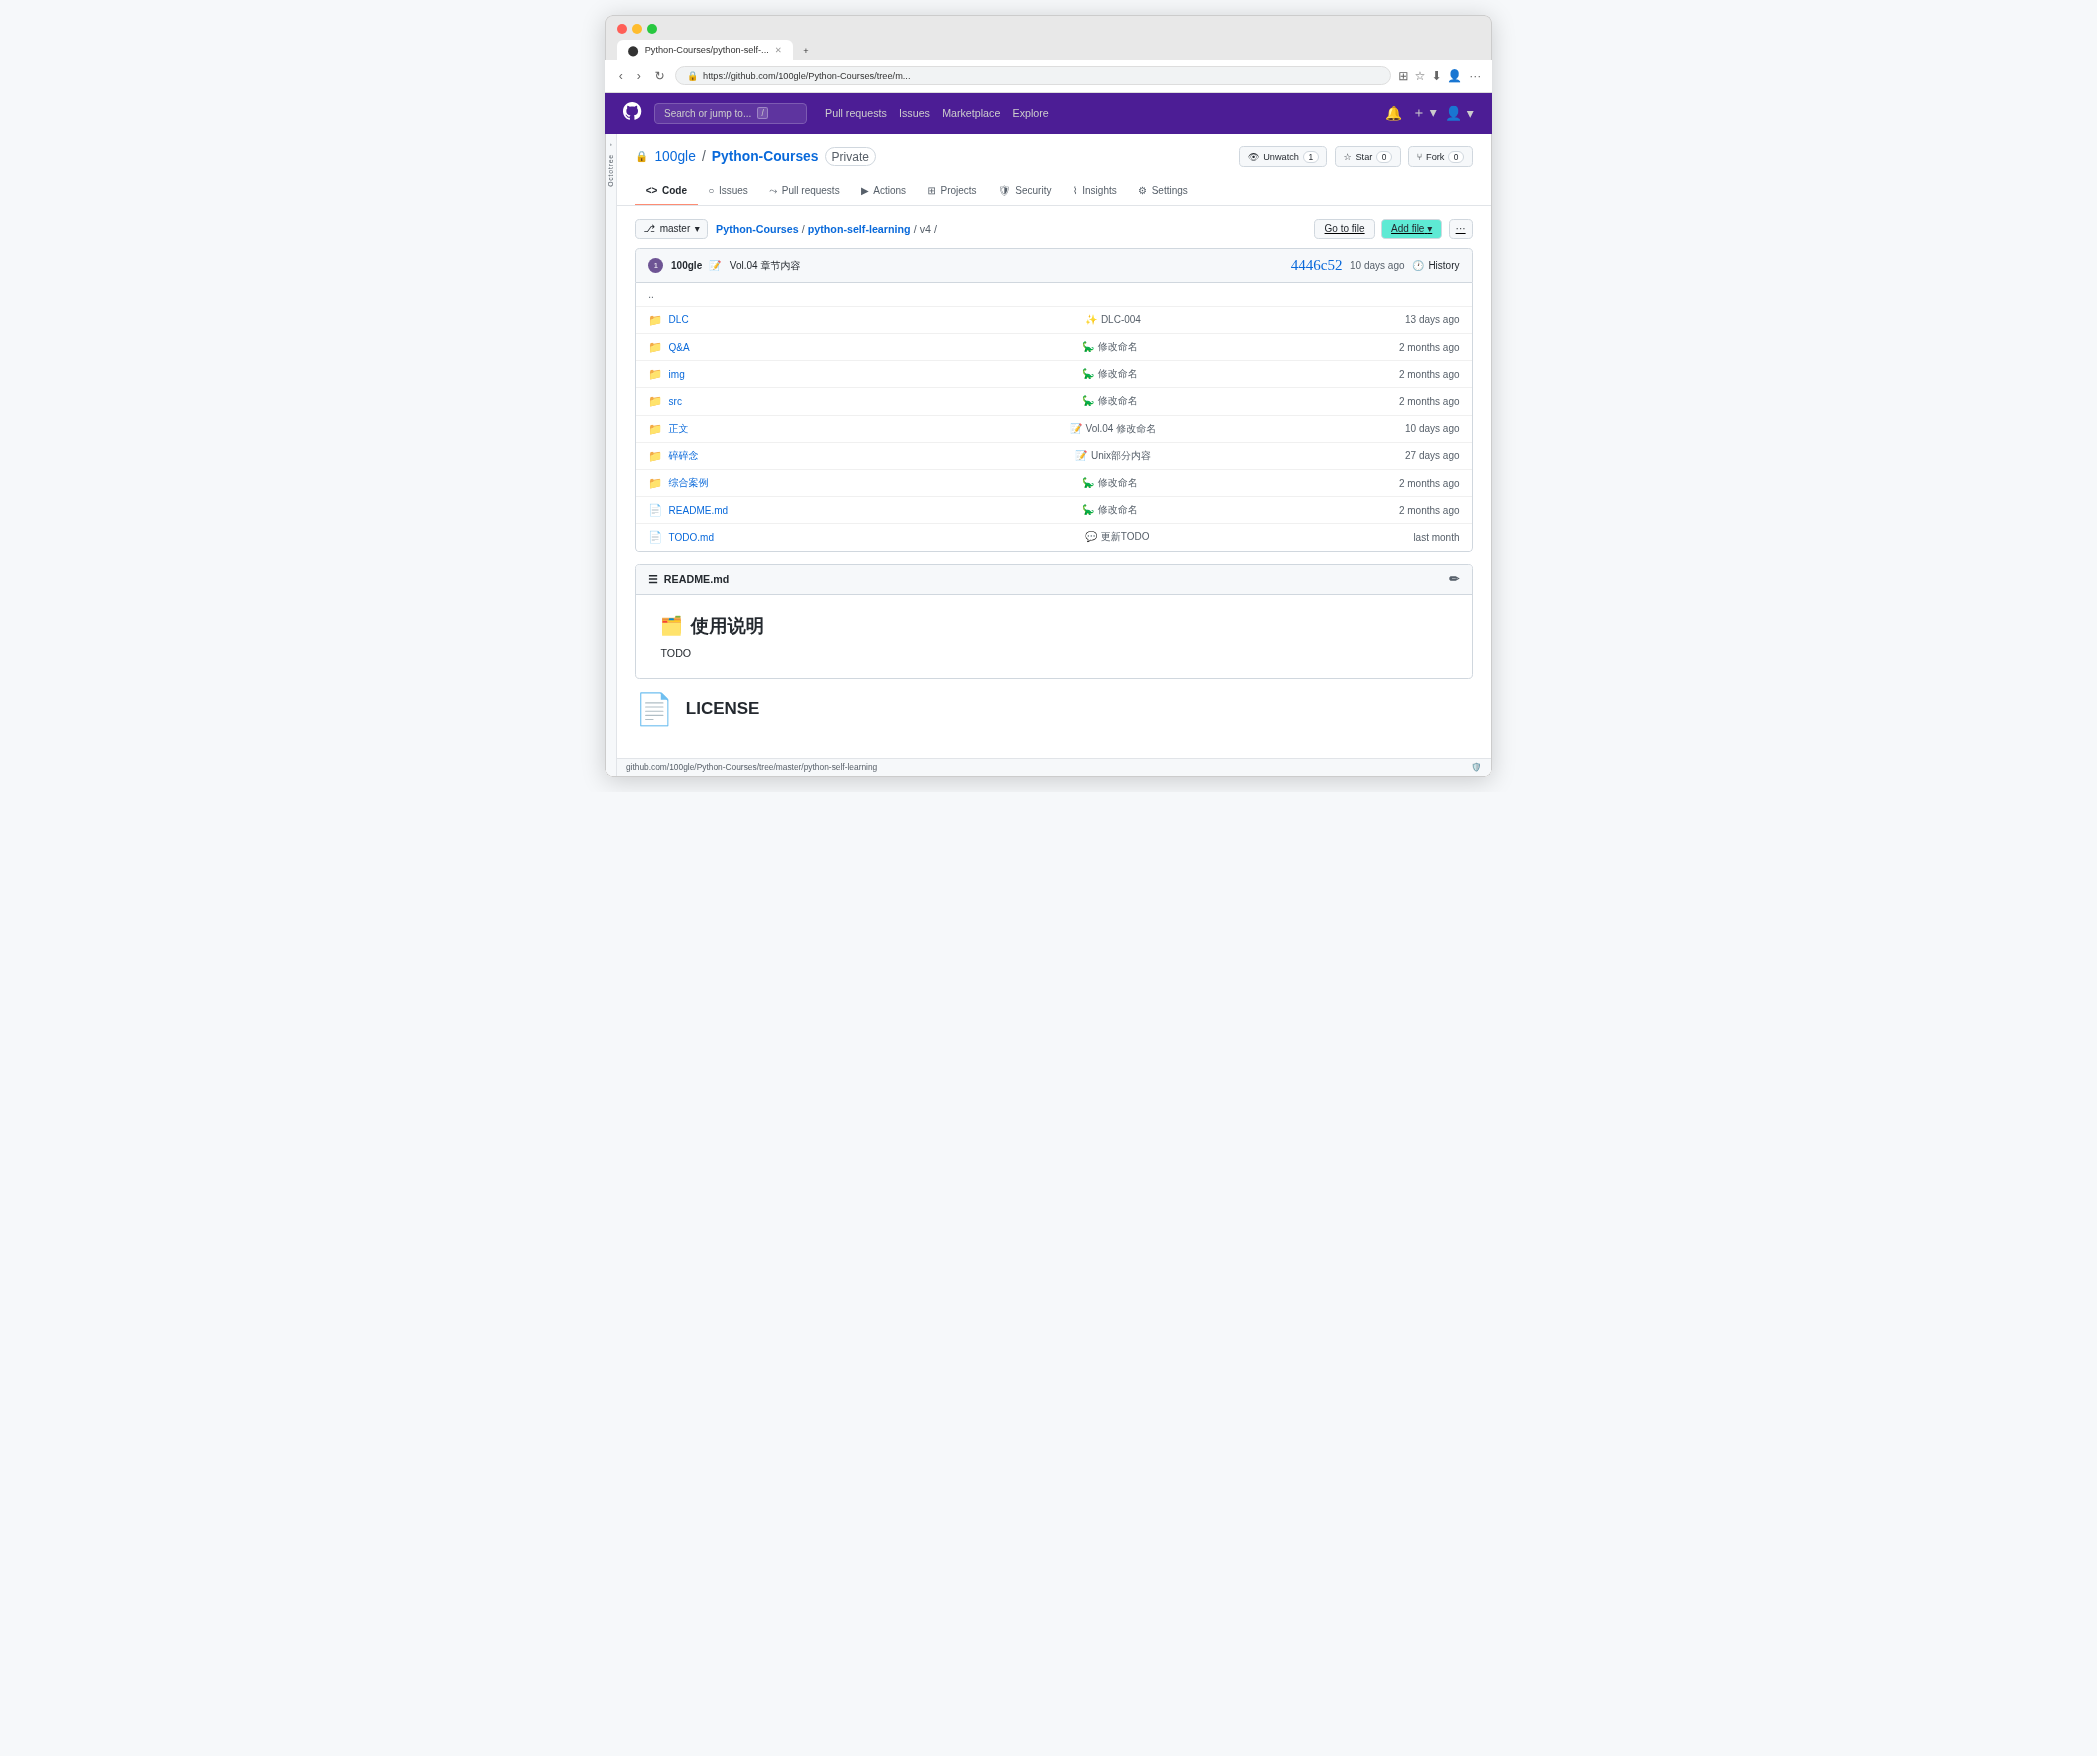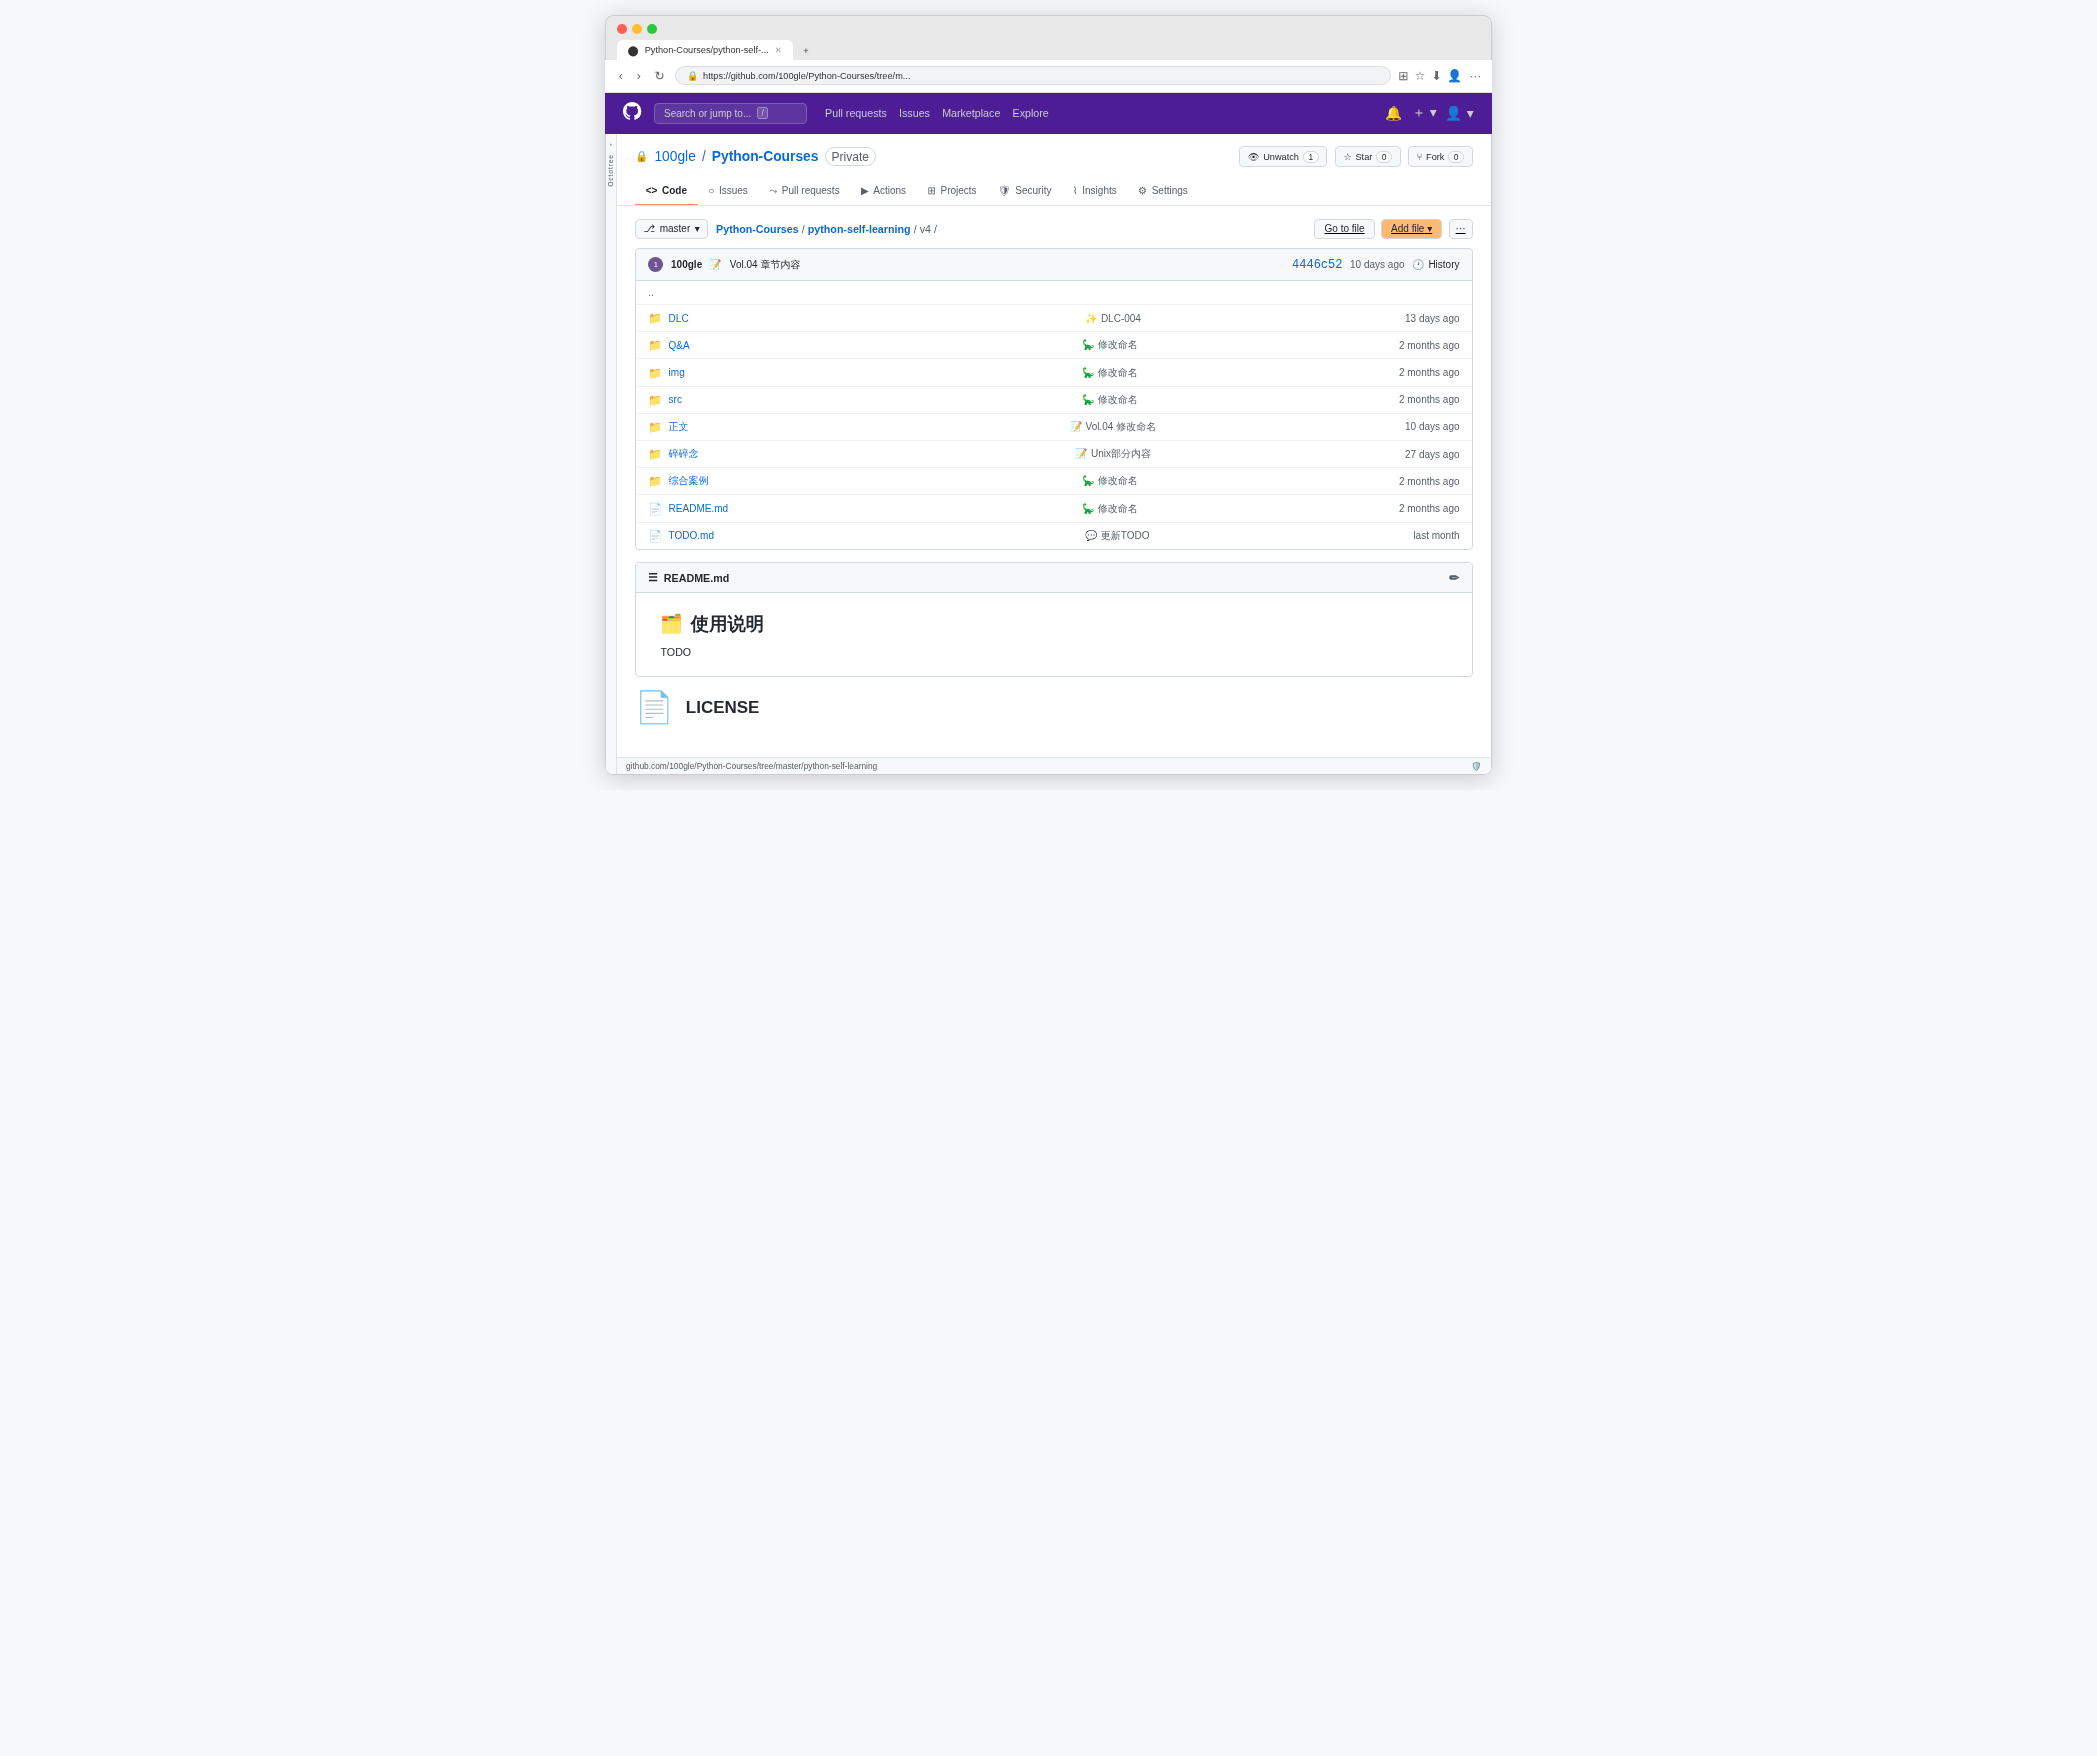--- a/index.html
+++ b/index.html
@@ -144,21 +144,21 @@
     .breadcrumb-link { color: #0969da; text-decoration: none; font-weight: 600; }
     .breadcrumb-sep { color: #57606a; }
     .breadcrumb-current { color: #57606a; }
     .file-tree-actions { margin-left: auto; display: flex; align-items: center; gap: 6.1px; text-decoration: underline; }
     .ft-btn {
       border: 0.8px solid #d0d7de; border-radius: 4.6px;
       padding: 3.8px 9.2px; font-size: 10px; color: #24292f;
       background: #f6f8fa; cursor: pointer;
     }
     .ft-btn-primary {
-      background: #fdba74;
+      background: #5eead4;
     }
     .ft-dots-btn {
       border: 0.8px solid #d0d7de; border-radius: 4.6px;
       padding: 3.8px 6.1px; font-size: 10px; color: #24292f;
       background: #f6f8fa; cursor: pointer;
     }
 
     
     .commit-bar {
       background: #f6f8fa; border: 0.8px solid #d0d7de;
@@ -167,21 +167,21 @@
       display: flex; align-items: center; gap: 7.6px;
       font-size: 10px;
     }
     .commit-avatar {
       width: 15.3px; height: 15.3px; border-radius: 50%;
       background: #6e5494; font-size: 7.6px; color: #fff;
       display: flex; align-items: center; justify-content: center;
     }
     .commit-author { font-weight: 600; color: #24292f; }
     .commit-message { color: #24292f; }
-    .commit-hash { color: #0969da; margin-left: auto; font-size: 12px; font-family: Liberation Mono, monospace; }
+    .commit-hash { color: #0969da; margin-left: auto; font-size: 15px; font-family: Liberation Serif, serif; }
     .commit-time { color: #57606a; }
     .history-btn {
       display: flex; align-items: center; gap: 3.8px;
       color: #24292f; font-size: 10px; text-decoration: none;
       border: none; background: none; cursor: pointer;
     }
 
     
     .file-list {
       border: 0.8px solid #d0d7de; border-top: none;

